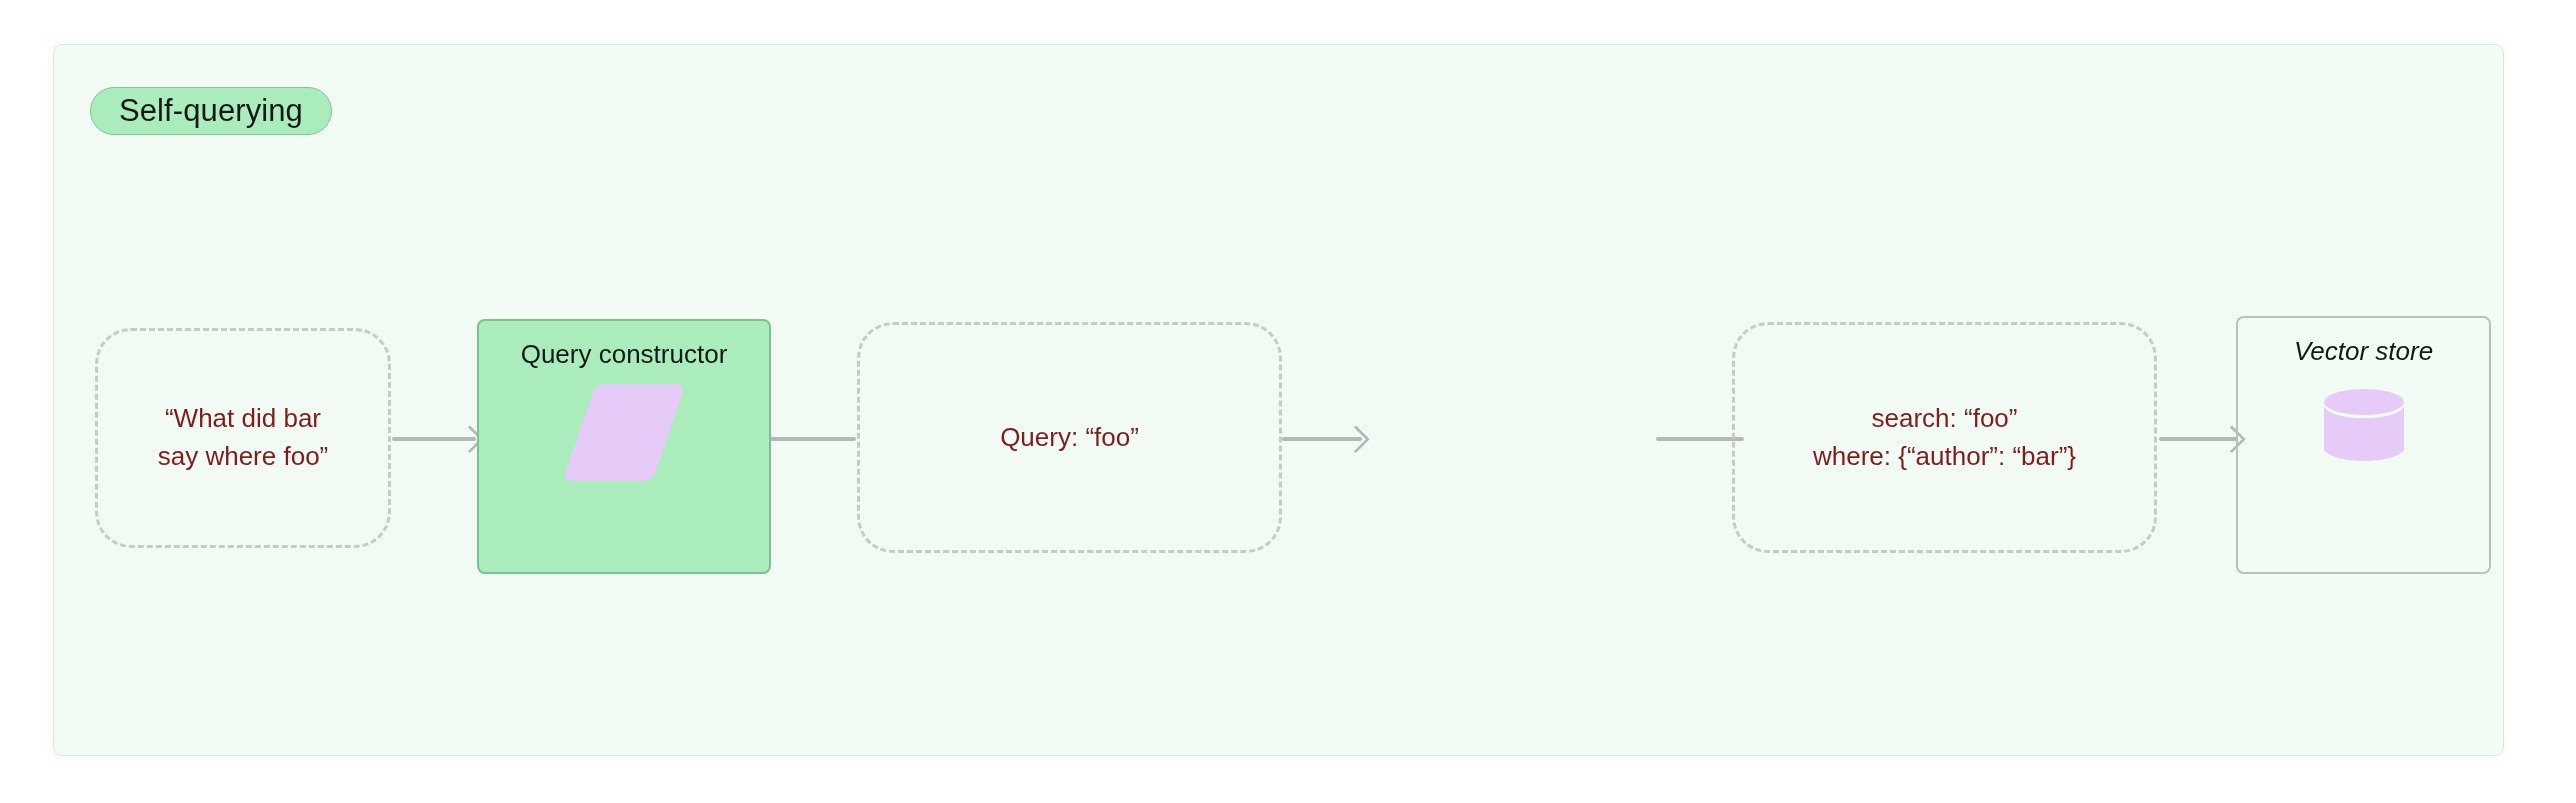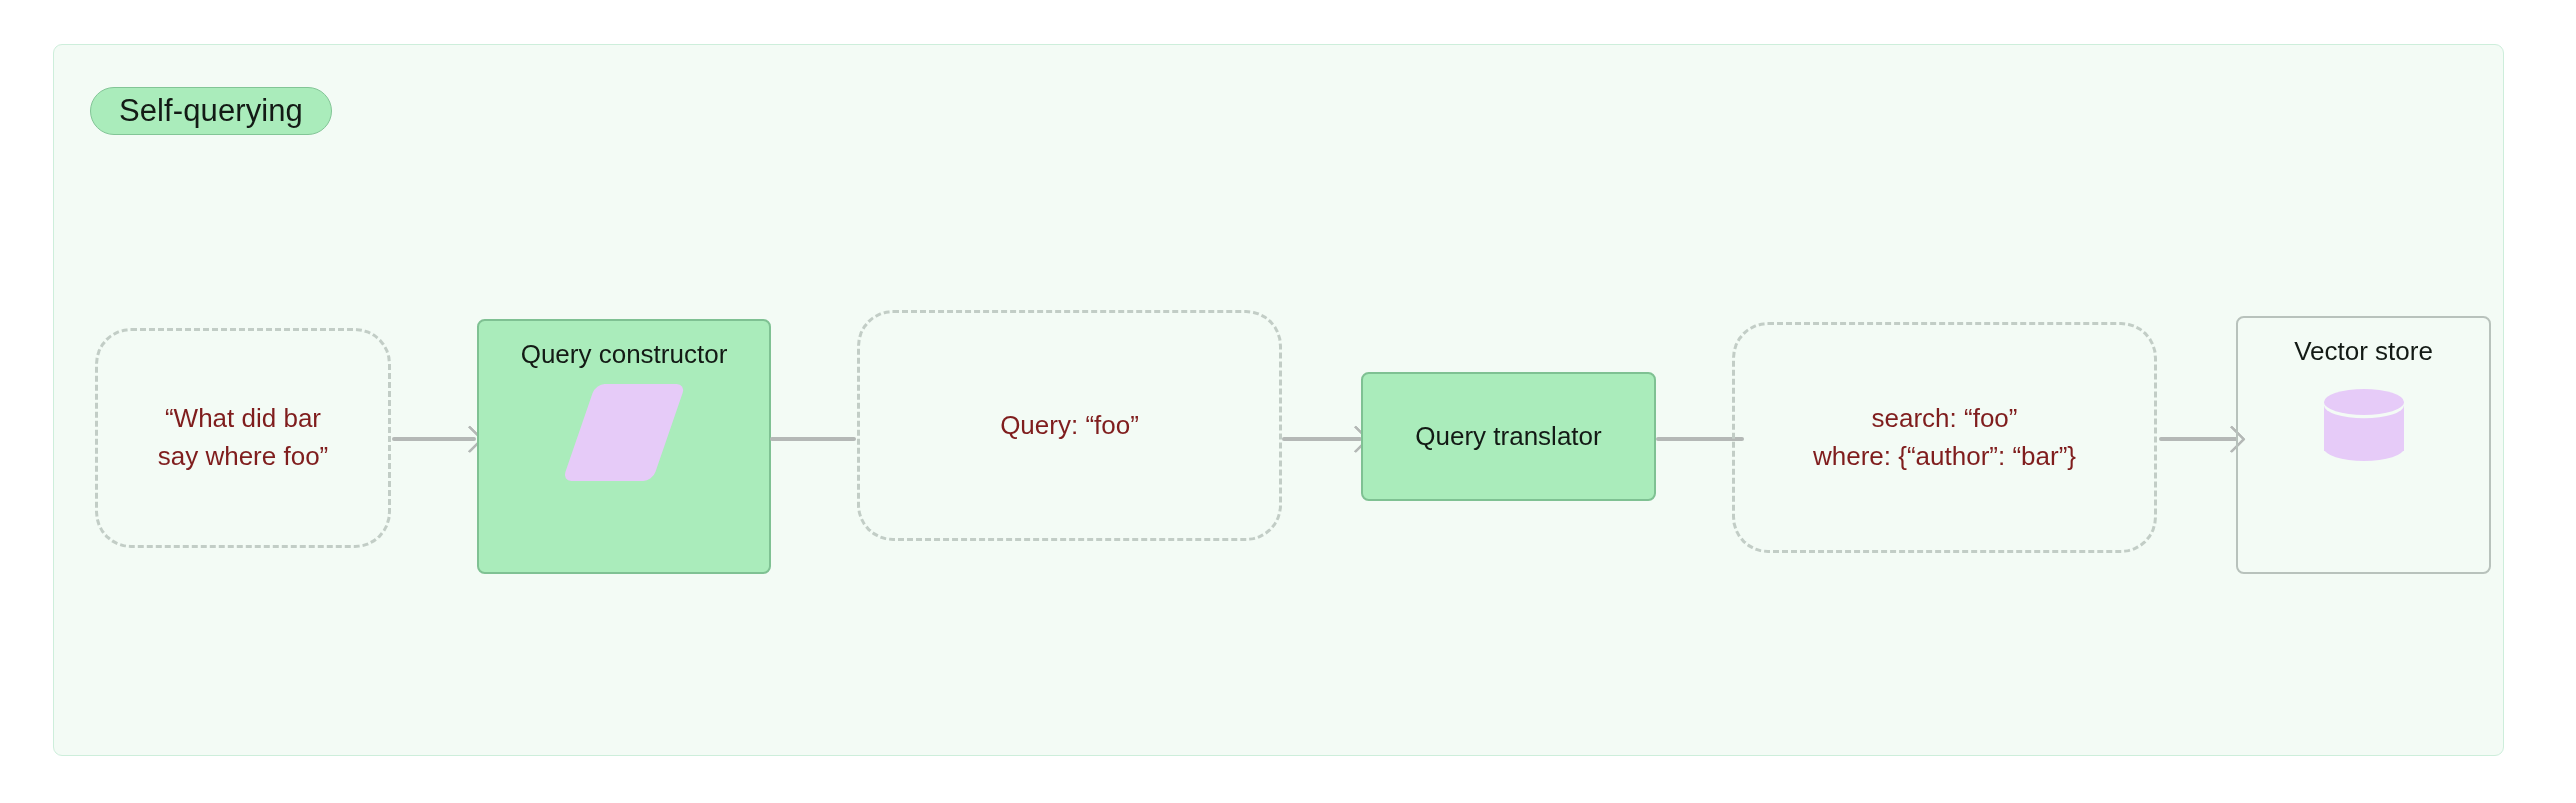--- a/index.html
+++ b/index.html
@@ -87,20 +87,21 @@
     font-size: 26px;
   }
 
   
   .node.plain {
     background: transparent;
     border: 2.6px solid #b8c2bc;
     border-radius: 7.7px;
     color: #131a15;
     font-size: 26px;
+    font-style: italic;
   }
 
   .node-label { white-space: nowrap; }
 
   
   .node.with-icon { justify-content: flex-start; padding-top: 18px; }
   .node.with-icon .node-label { margin-bottom: 6.4px; }
 
   
   .llm-parallelogram {
@@ -180,31 +181,28 @@
     <span class="head"></span>
   </div>
 
   <div class="node process with-icon" style="left:477px; top:319px; width:294px; height:255px;">
     <span class="node-label">Query constructor</span>
     <span class="llm-parallelogram"></span>
   </div>
 
   <div class="edge" style="left:770px; top:437px; width:86px;"></div>
 
-  <div class="node dashed" style="left:857px; top:310px; width:425px; height:231px;">
+  <div class="node dashed" style="left:857px; top:322px; width:425px; height:231px;">
     <span class="line">Query: “foo”</span>
   </div>
 
   <div class="edge" style="left:1282px; top:437px; width:80px;">
     <span class="head"></span>
   </div>
 
-  <div class="node process" style="left:1361px; top:372px; width:295px; height:129px;">
-    <span class="node-label">Query translator</span>
-  </div>
 
   <div class="edge" style="left:1656px; top:437px; width:88px;"></div>
 
   <div class="node dashed" style="left:1732px; top:322px; width:425px; height:231px;">
     <span class="line">search: “foo”</span>
     <span class="line">where: {“author”: “bar”}</span>
   </div>
 
   <div class="edge" style="left:2159px; top:437px; width:79px;">
     <span class="head"></span>

